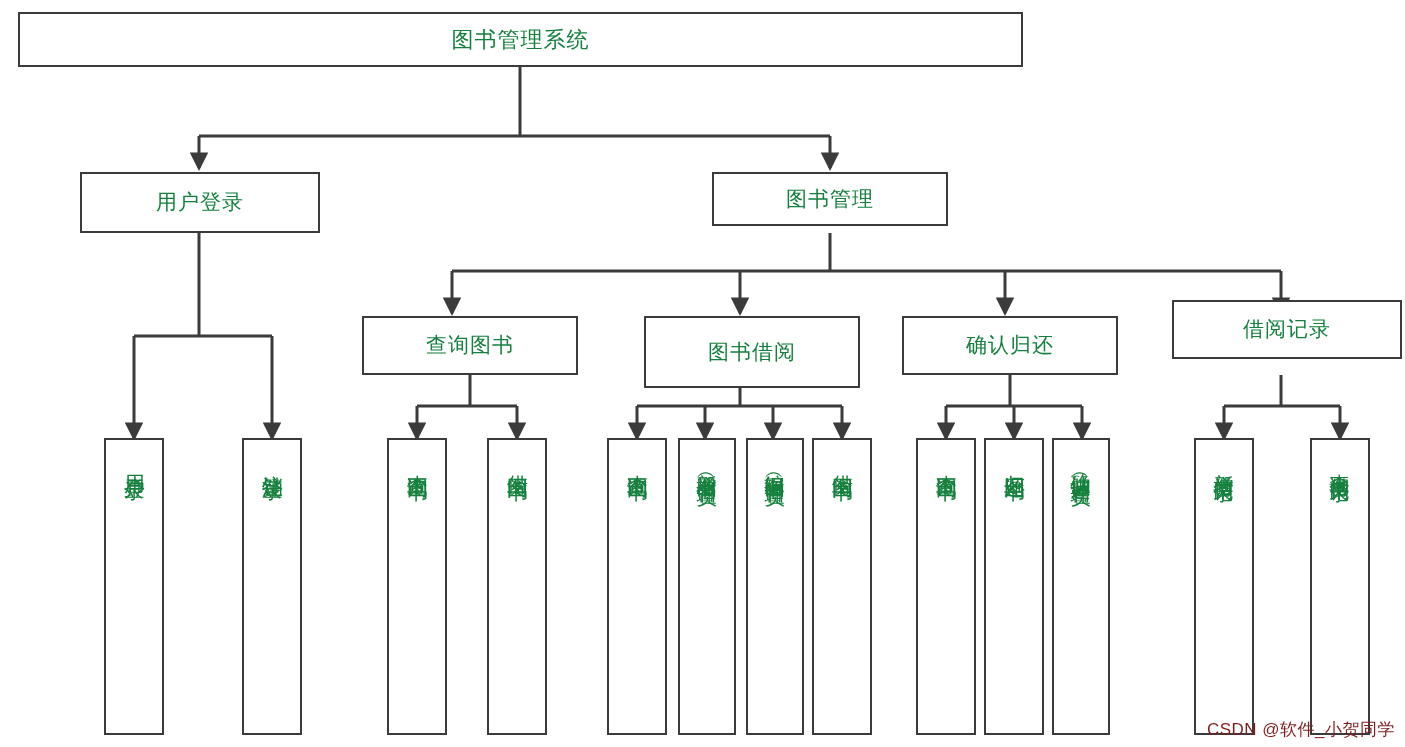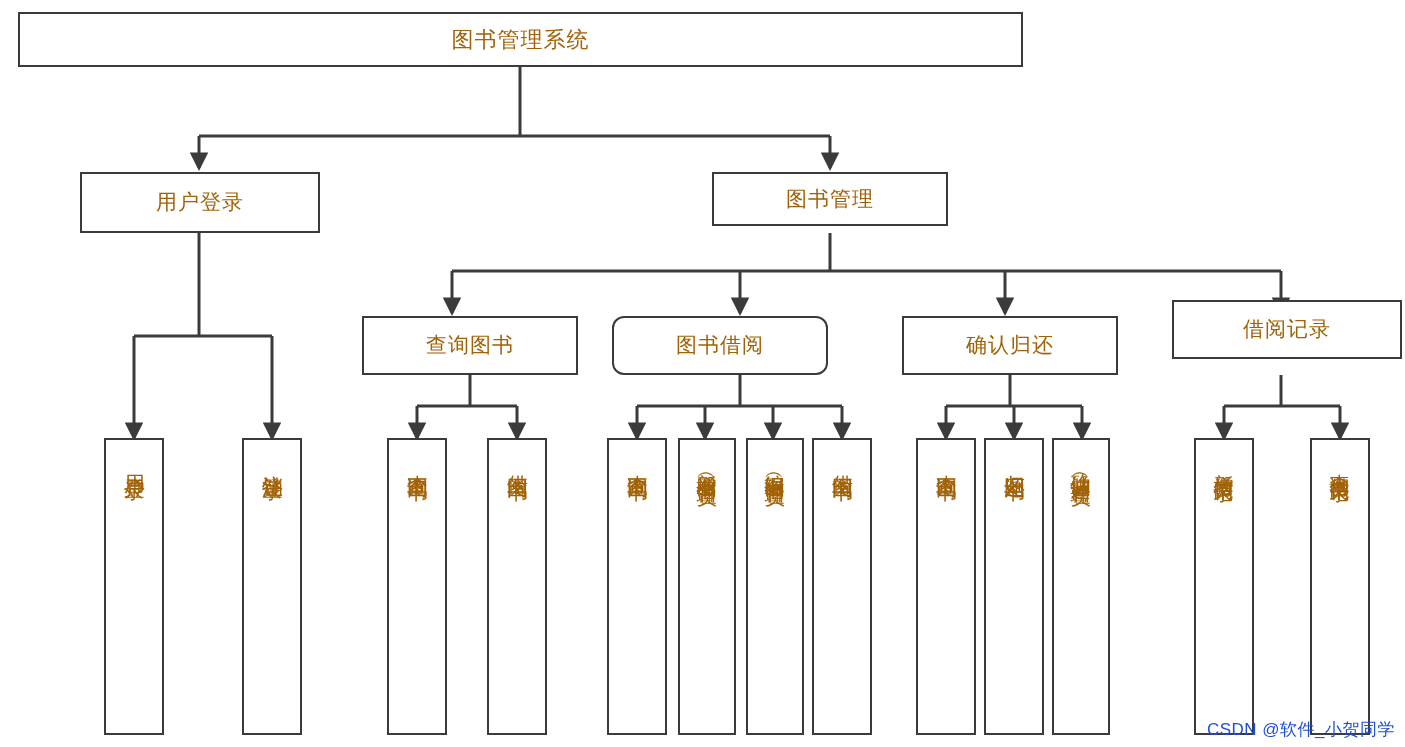--- a/index.html
+++ b/index.html
@@ -20,21 +20,21 @@
     align-items:center;
     justify-content:center;
     color:#1b1b1b;
     z-index:3;
   }
   .node .label{
     font-size:21px;
     line-height:1.25;
     letter-spacing:1px;
     white-space:nowrap;
-    color:#a16207;
+    color:#15803d;
   }
   .node.root .label{font-size:22px;}
   .node.leaf{
     align-items:flex-start;
     justify-content:center;
     padding-top:18px;
   }
   .node.leaf .label{
     writing-mode:vertical-rl;
     text-orientation:upright;
@@ -48,21 +48,21 @@
     position:absolute;
     left:0;top:0;
     width:1405px;height:747px;
     z-index:1;
   }
   #watermark{
     position:absolute;
     right:10px;
     bottom:6px;
     font-size:17px;
-    color:#1d4ed8;
+    color:#7f1d1d;
     letter-spacing:0.5px;
     z-index:5;
     white-space:nowrap;
   }
 </style>
 </head>
 <body>
 
 <div id="canvas">
 
@@ -123,21 +123,21 @@
   <div class="node" style="left:80px;top:172px;width:240px;height:61px;">
     <span class="label">用户登录</span>
   </div>
   <div class="node" style="left:712px;top:172px;width:236px;height:54px;">
     <span class="label">图书管理</span>
   </div>
 
   <div class="node" style="left:362px;top:316px;width:216px;height:59px;">
     <span class="label">查询图书</span>
   </div>
-  <div class="node" style="left:612px;top:316px;width:216px;height:59px;border-radius:12px;">
+  <div class="node" style="left:644px;top:316px;width:216px;height:72px;">
     <span class="label">图书借阅</span>
   </div>
   <div class="node" style="left:902px;top:316px;width:216px;height:59px;">
     <span class="label">确认归还</span>
   </div>
   <div class="node" style="left:1172px;top:300px;width:230px;height:59px;">
     <span class="label">借阅记录</span>
   </div>
 
   <div class="node leaf" style="left:104px;top:438px;width:60px;height:297px;">

